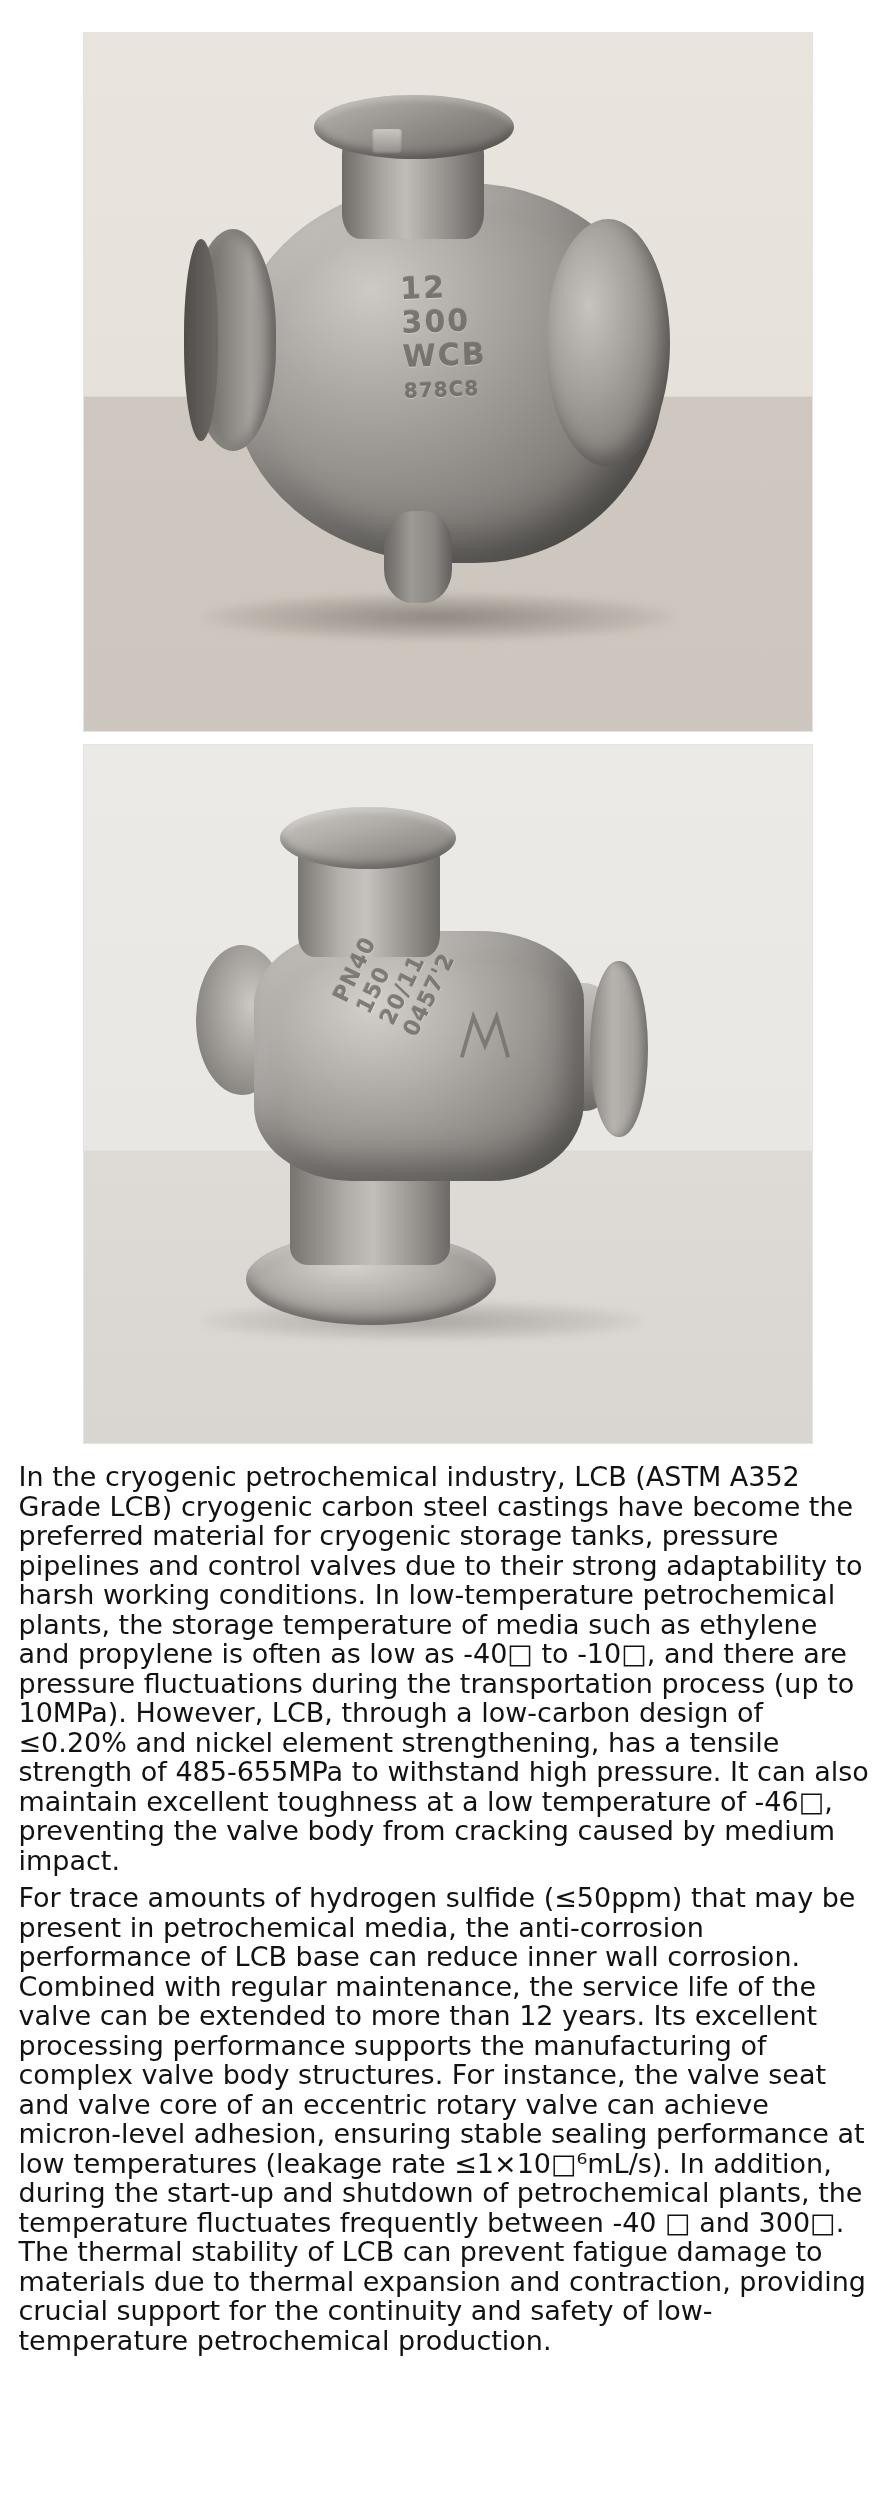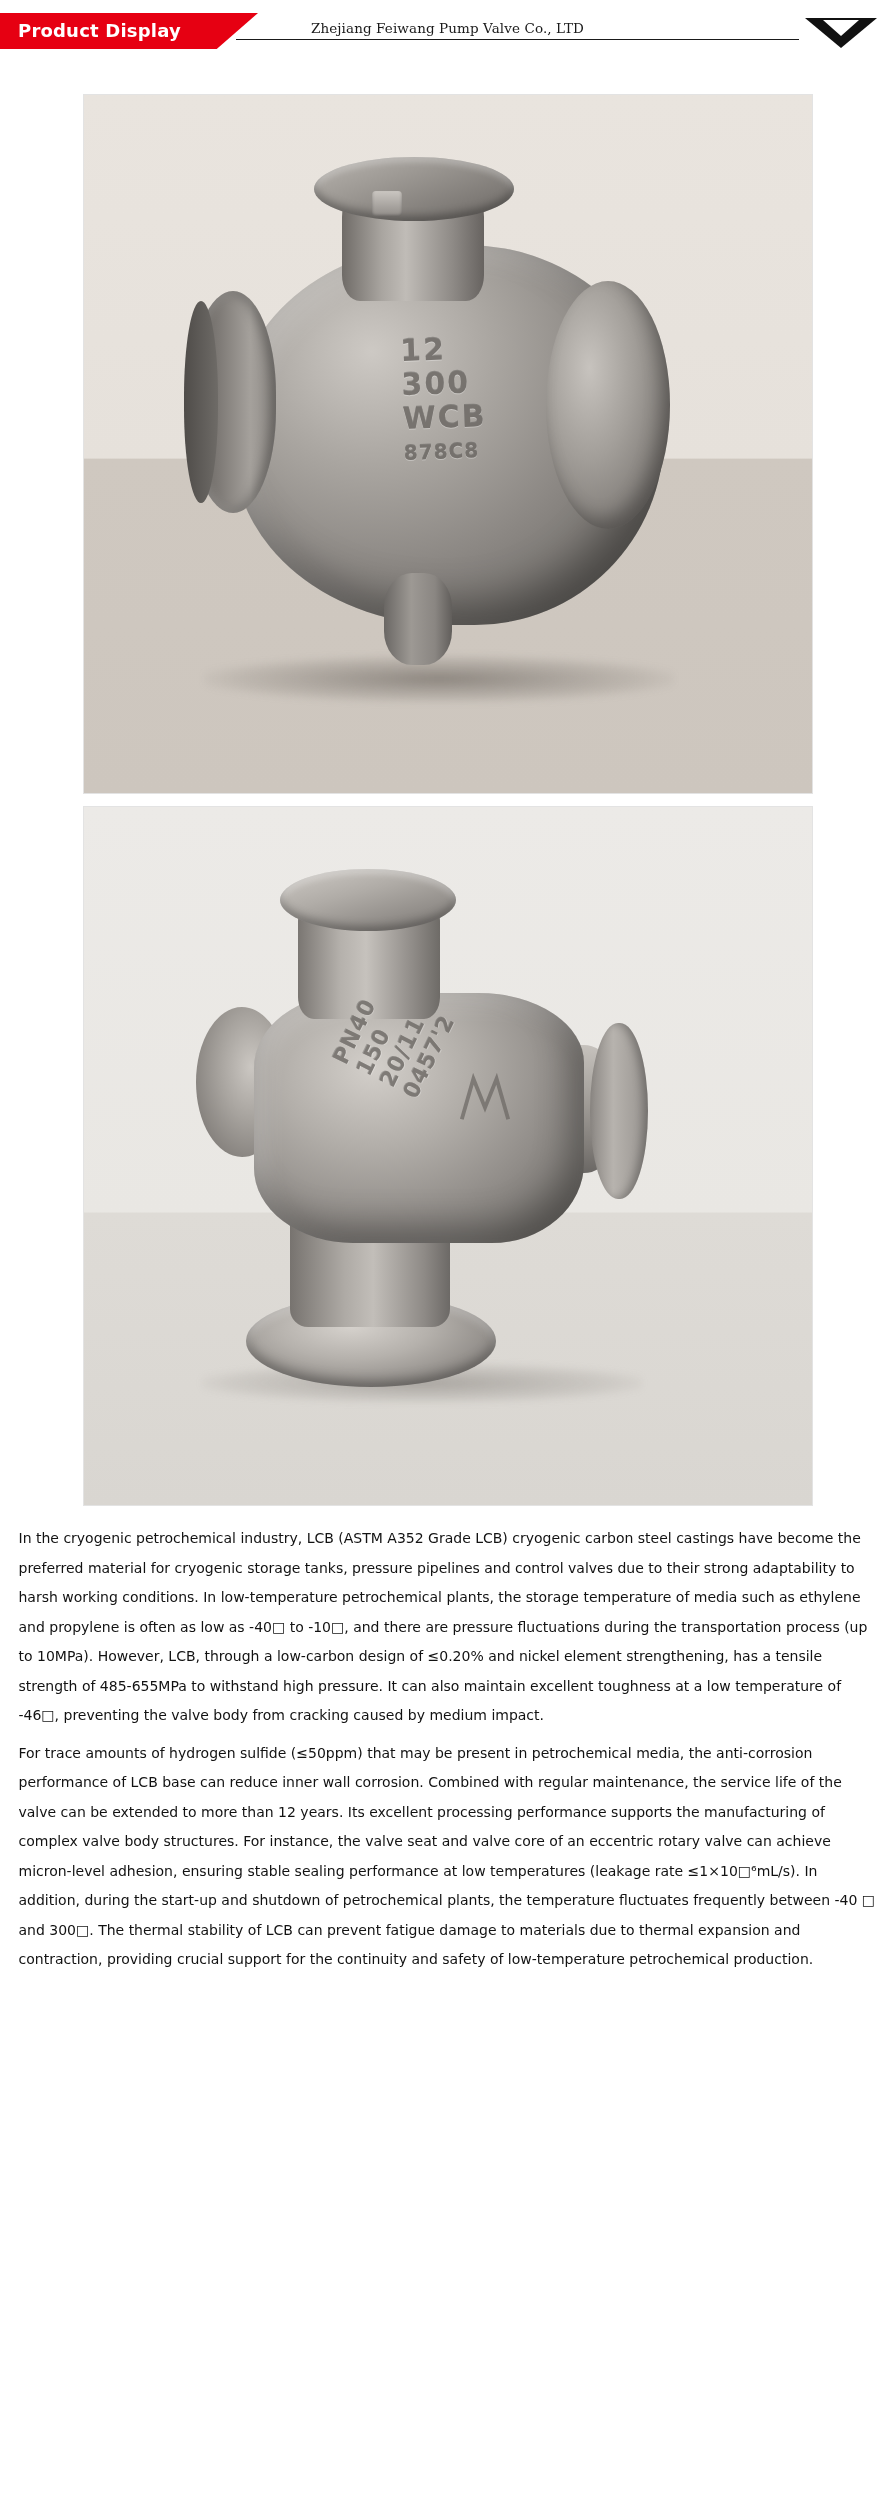--- a/index.html
+++ b/index.html
@@ -339,47 +339,37 @@
     opacity: 0.75;
   }
 
   
   .body-copy {
     width: 858px;
     margin: 18px auto 0 auto;
     padding: 0 0 22px 0;
     box-sizing: border-box;
     font-family: "DejaVu Sans", sans-serif;
-    font-size: 14px;
+    font-size: 27px;
     line-height: 29.5px;
     color: #121212;
     text-align: left;
   }
   .body-copy p {
     margin: 0;
   }
   .body-copy p + p {
     margin-top: 8px;
   }
 </style>
 </head>
 <body>
 
 <div class="page">
 
-  <div class="header">
-    <div class="banner-skew"></div>
-    <div class="banner-text">Product Display</div>
-    <div class="header-rule"></div>
-    <div class="company-name">Zhejiang Feiwang Pump Valve Co., LTD</div>
-    <div class="header-mark">
-      <div class="tri-outer"></div>
-      <div class="tri-inner"></div>
-    </div>
-  </div>
 
   <div class="photo-stack">
 
     <div class="photo photo-1">
       <div class="v1-shadow"></div>
       <div class="v1-body"></div>
       <div class="v1-right-flange"></div>
       <div class="v1-left-flange"></div>
       <div class="v1-left-flange-face"></div>
       <div class="v1-foot"></div>

